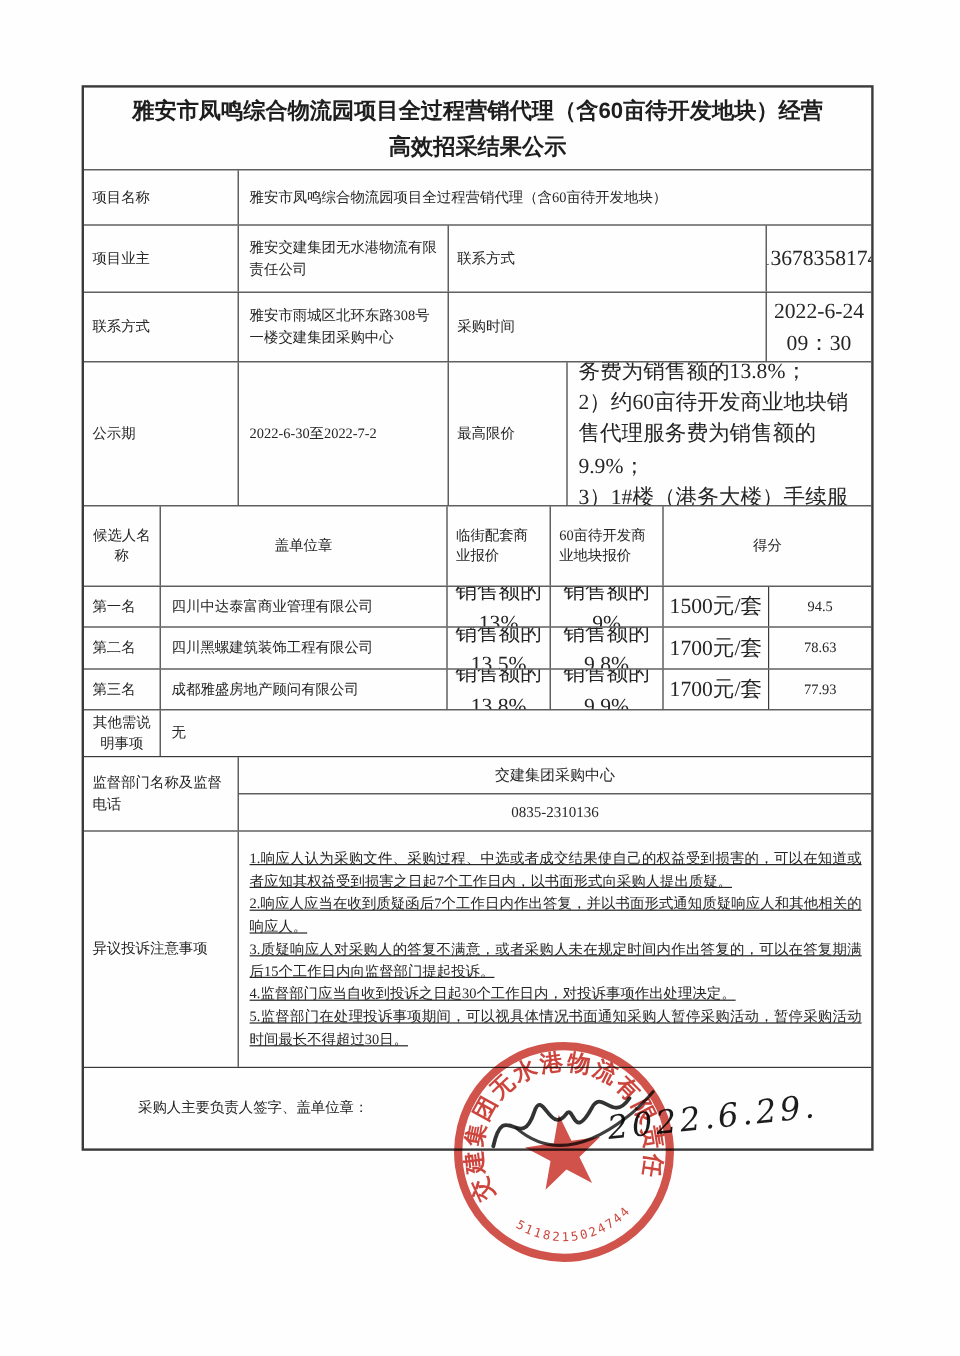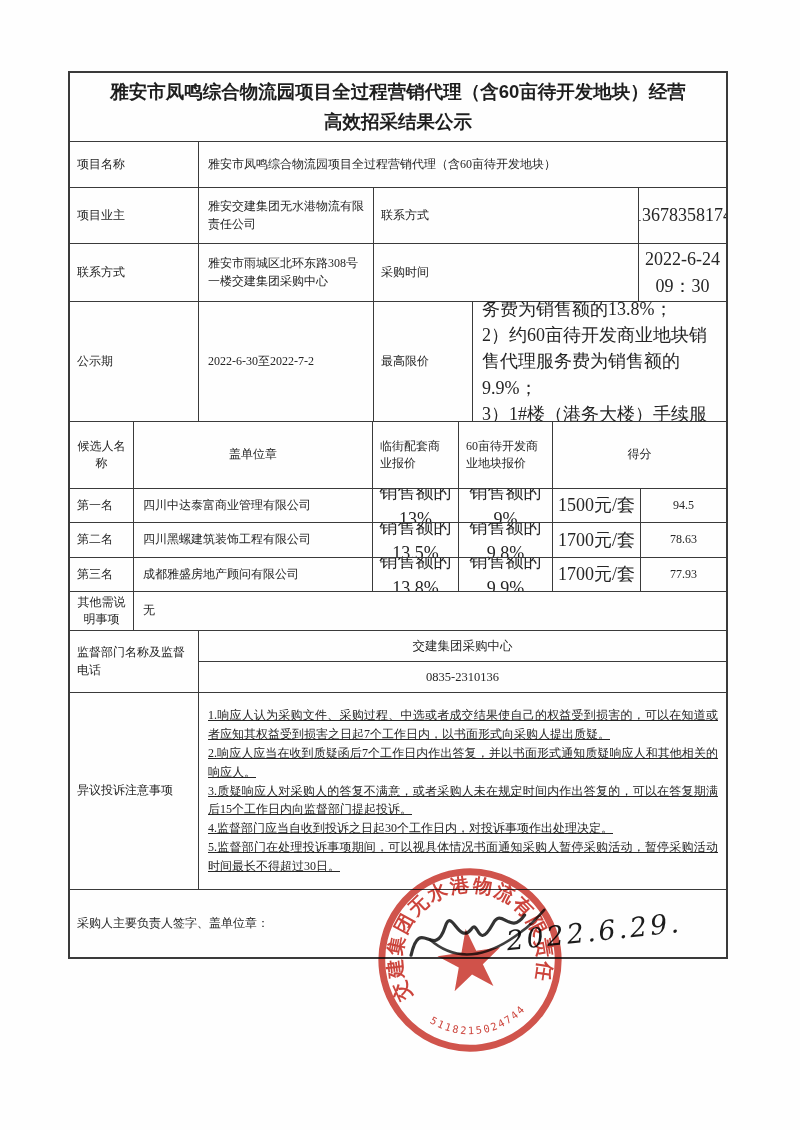--- a/index.html
+++ b/index.html
@@ -13,21 +13,21 @@
     color: #252525;
     margin: 0 auto;
   }
   .doc {
     position: absolute; left: 68px; top: 71px;
     width: 660px;
     border: 2px solid #3a3a3a;
     background: #fefefe;
   }
   .row { display: flex; border-bottom: 1.5px solid #3a3a3a; }
-  .row:last-child { border-bottom: none; }
+  .row:last-child { border-bottom: none; padding-left: 38px; }
   .c {
     border-right: 1.5px solid #3a3a3a;
     display: flex; align-items: center;
     font-size: 12px; line-height: 1.45;
     overflow: hidden;
   }
   .c:last-child { border-right: none; flex: 1; }
   .w129{width:129px} .w175{width:175px} .w265{width:265px} .w99{width:99px}
   .w64{width:64px} .w239{width:239px} .w86{width:86px} .w94{width:94px} .w88{width:88px}
   .h69{height:69px}.h46{height:46px}.h56{height:56px}.h58{height:58px}.h120{height:120px}

